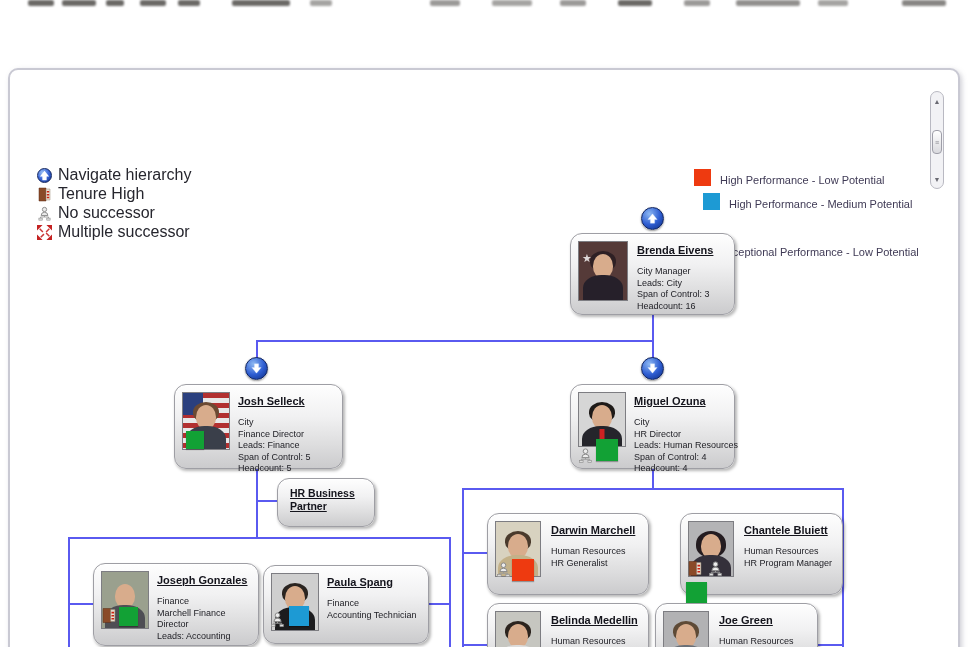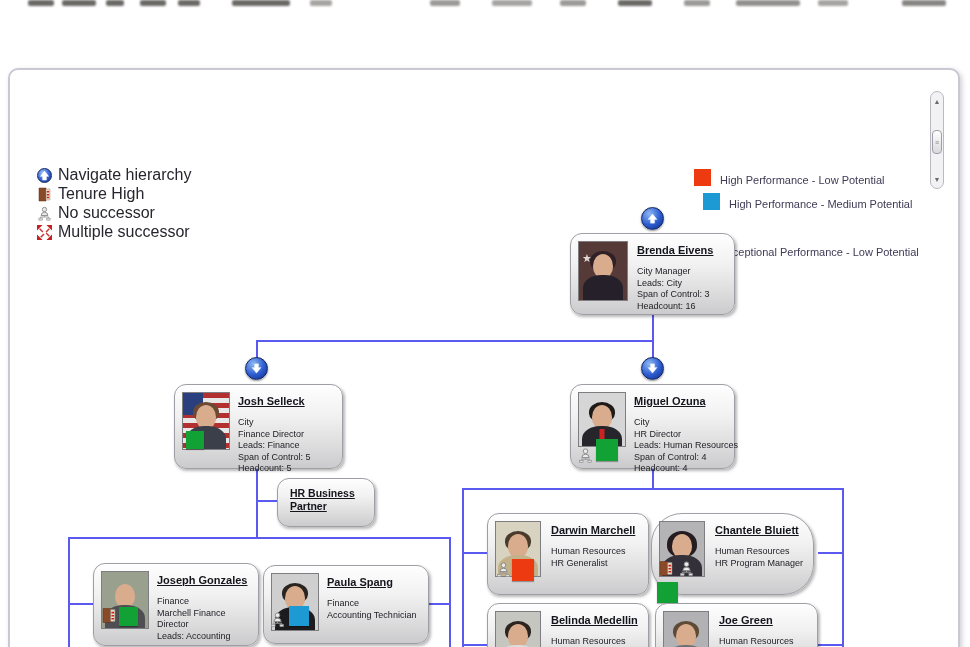--- a/index.html
+++ b/index.html
@@ -337,21 +337,21 @@
         </svg>
     </span>
     <span class="badge" style="left: 24px; top: 45px; width: 22px; height: 22px; background-color: rgb(238, 58, 16);"></span>
     <div class="nbody">
       <span class="nname">Darwin Marchell</span>
       <div class="nline">Human Resources</div>
       <div class="nline">HR Generalist</div>
     </div>
   </div>
 
-  <div class="node" style="left:651px;top:513px;width:163px;height:82px;border-radius:31px;">
+  <div class="node" style="left:680px;top:513px;width:163px;height:82px;">
     <div class="photo ph-chantele" style="width:46px;height:56px;">
       <span class="hair"></span>
         <span class="head"></span>
         <span class="torso"></span>
     </div>
     <span class="node-ico" style="left:7px;top:46px;width:14px;height:17px;">
       <svg viewBox="0 0 13 15">
           <path fill="#8a4a28" stroke="#5e2f16" stroke-width=".5" d="M1 1h7v13H1z"></path>
           <path fill="#e9e0d2" stroke="#9a8a74" stroke-width=".5" d="M8 2h4v11H8z"></path>
           <path fill="#cc2211" d="M8.8 4h2.4v1.6H8.8zM8.8 7h2.4v1.4H8.8zM8.8 9.8h2.4v1.4H8.8z"></path>

